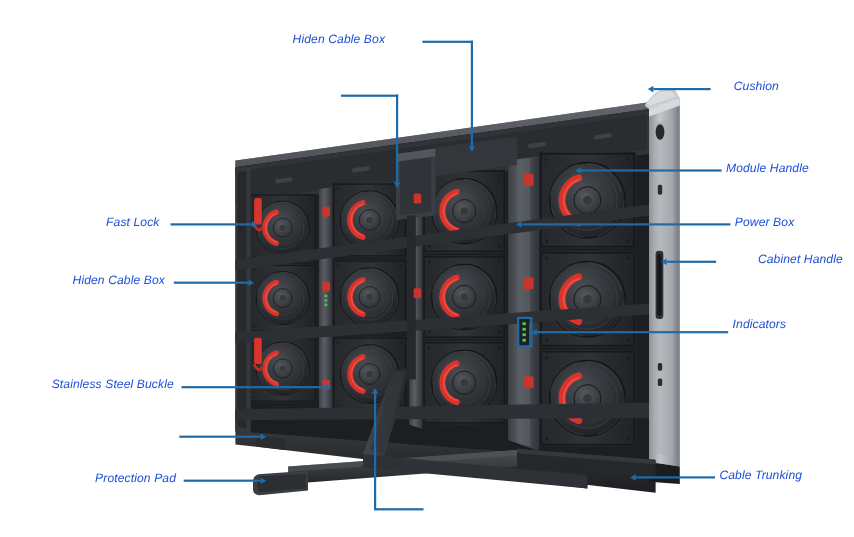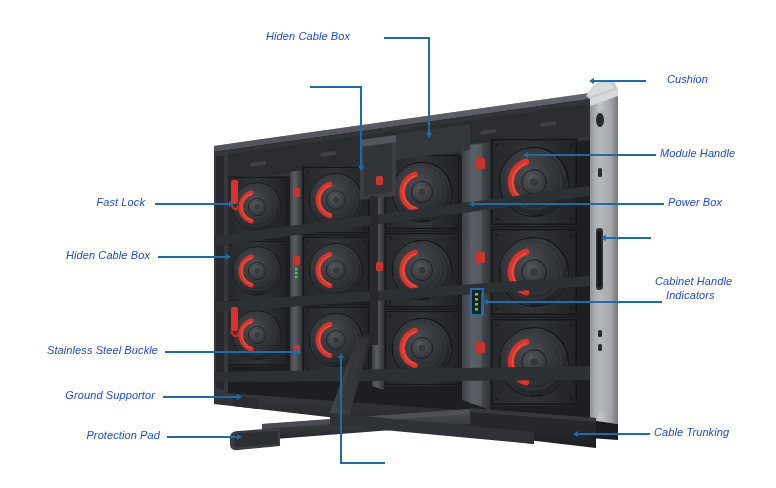--- a/index.html
+++ b/index.html
@@ -265,21 +265,20 @@
   <div class="arrow right" style="left:229px;top:200.5px;"></div>
 
   <div class="lbl r" style="left:20px;top:250px;width:130px;">Hiden Cable Box</div>
   <div class="ln lnh" style="left:158px;top:256px;width:70px;"></div>
   <div class="arrow right" style="left:226px;top:253.5px;"></div>
 
   <div class="lbl r" style="left:8px;top:345px;width:150px;">Stainless Steel Buckle</div>
   <div class="ln lnh" style="left:165px;top:351px;width:133px;"></div>
   <div class="arrow right" style="left:296px;top:348.5px;"></div>
 
-  <div class="lbl r" style="left:30px;top:390px;width:125px;">Ground Supportor</div>
   <div class="ln lnh" style="left:163px;top:396px;width:76px;"></div>
   <div class="arrow right" style="left:237px;top:393.5px;"></div>
 
   <div class="lbl r" style="left:50px;top:430px;width:110px;">Protection Pad</div>
   <div class="ln lnh" style="left:167px;top:436px;width:72px;"></div>
   <div class="arrow right" style="left:237px;top:433.5px;"></div>
 
   <div class="ln lnh" style="left:340px;top:462px;width:45px;"></div>
   <div class="ln lnv" style="left:340px;top:356px;height:107px;"></div>
   <div class="arrow right" style="left:338px;top:353px;border-width:0 3.5px 5px 3.5px;border-color:transparent transparent #1e6ba8 transparent;"></div>
@@ -289,21 +288,21 @@
   <div class="arrow left" style="left:589px;top:77.5px;"></div>
 
   <div class="lbl" style="left:660px;top:148px;">Module Handle</div>
   <div class="ln lnh" style="left:528px;top:154px;width:128px;"></div>
   <div class="arrow left" style="left:523px;top:151.5px;"></div>
 
   <div class="lbl" style="left:668px;top:197px;text-align:center;">Power Box</div>
   <div class="ln lnh" style="left:474px;top:203px;width:190px;"></div>
   <div class="arrow left" style="left:469px;top:200.5px;"></div>
 
-  <div class="lbl" style="left:655px;top:231px;margin-top:45px;">Cabinet Handle</div>
+  <div class="lbl" style="left:689px;top:231px;">Cabinet Handle</div>
   <div class="ln lnh" style="left:606px;top:237px;width:45px;"></div>
   <div class="arrow left" style="left:601px;top:234.5px;"></div>
 
   <div class="lbl" style="left:666px;top:290px;">Indicators</div>
   <div class="ln lnh" style="left:488px;top:301px;width:174px;"></div>
   <div class="arrow left" style="left:483px;top:298.5px;"></div>
   <div class="hibox" style="left:470px;top:288px;width:14px;height:28px;"></div>
 
   <div class="lbl" style="left:654px;top:427px;">Cable Trunking</div>
   <div class="ln lnh" style="left:578px;top:433px;width:72px;"></div>

